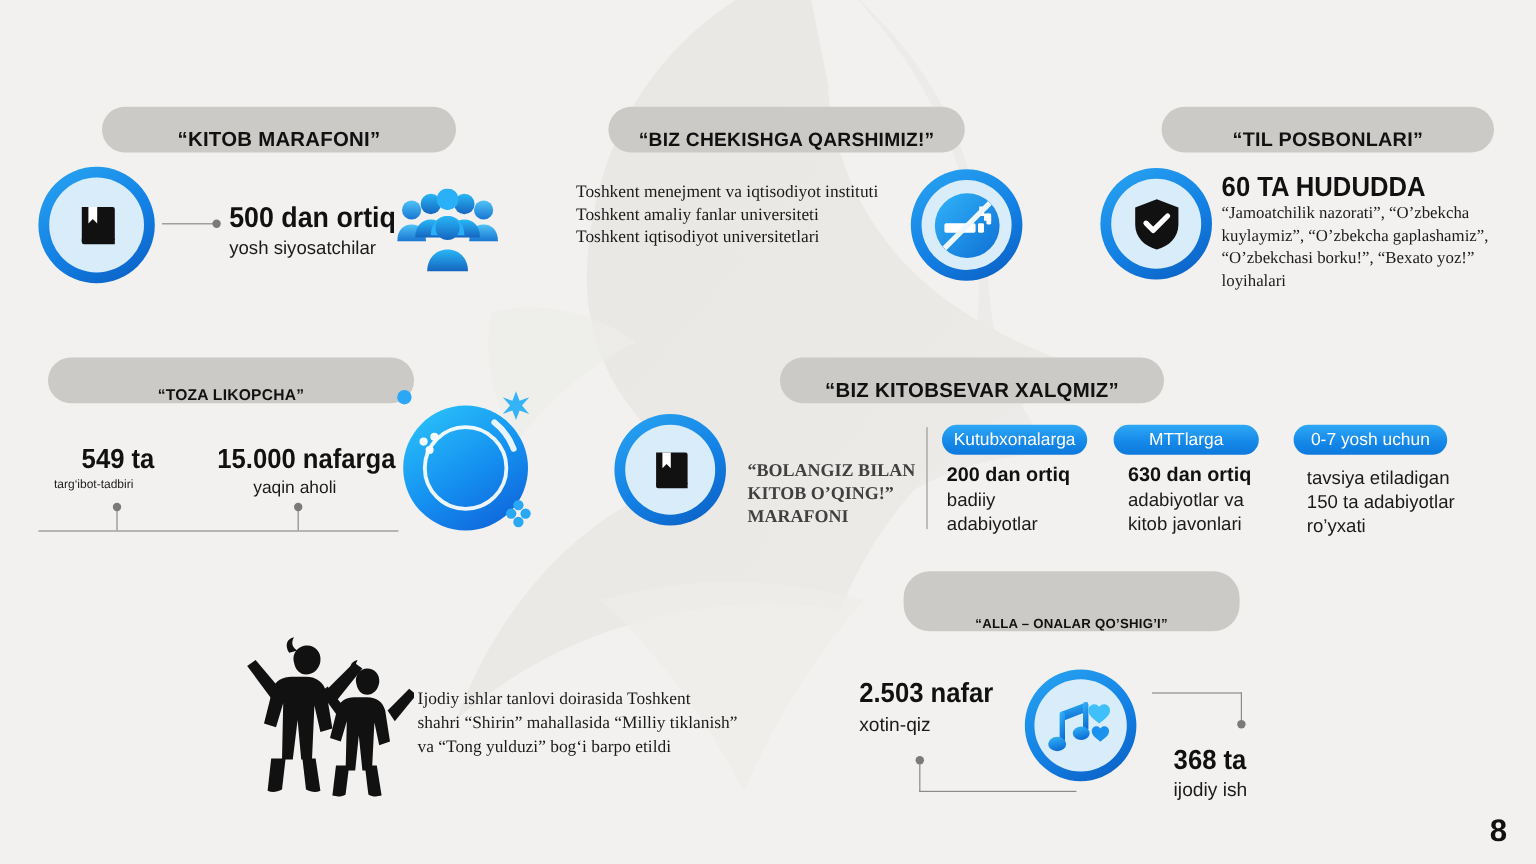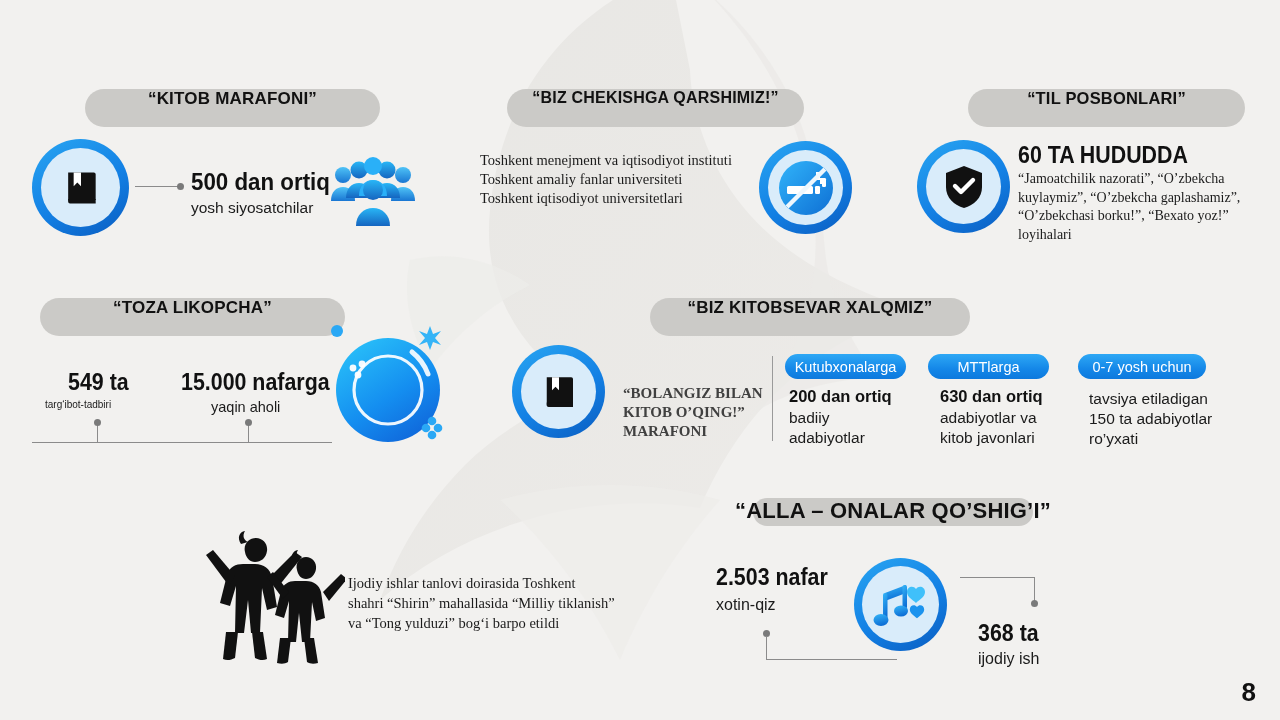--- a/index.html
+++ b/index.html
@@ -24,21 +24,21 @@
     opacity: 1;
     pointer-events: none;
   }
 
   
   .pill {
     position: absolute;
     background: #cbcac7;
     border-radius: 22px;
     display: flex;
-    align-items: flex-start;
+    align-items: flex-end;
     justify-content: center;
     color: #111;
     font-weight: bold;
     letter-spacing: .2px;
     white-space: nowrap;
   }
 
   .ring {
     position: absolute;
     border-radius: 50%;
@@ -225,21 +225,21 @@
 
   <div class="big-num" style="left:1018px; top:142px; font-size:23px;">60 TA HUDUDDA</div>
 
   <div class="para" style="left:1018px; top:170px; font-size:14px; line-height:18.5px;">
     <div>“Jamoatchilik nazorati”, “O’zbekcha</div>
     <div>kuylaymiz”, “O’zbekcha gaplashamiz”,</div>
     <div>“O’zbekchasi borku!”, “Bexato yoz!”</div>
     <div>loyihalari</div>
   </div>
 
-  <div class="pill" style="left:40px; top:298px; width:305px; height:38px; font-size:17px;">
+  <div class="pill" style="left:40px; top:298px; width:305px; height:38px; font-size:13px;">
     <span>“TOZA LIKOPCHA”</span>
   </div>
 
   <div class="big-num" style="left:68px; top:369px; font-size:23px;">549 ta</div>
   <div class="sub" style="left:45px; top:399px; font-size:10px;">targ‘ibot-tadbiri</div>
 
   <div class="big-num" style="left:181px; top:369px; font-size:23px;">15.000 nafarga</div>
   <div class="sub" style="left:211px; top:399px; font-size:14.5px;">yaqin aholi</div>
 
   <div class="hline" style="left:32px; top:442px; width:300px;"></div>
@@ -344,21 +344,21 @@
       <path d="M99 110 l3 24 c3 2 7 2 11 1 l-4 -25 Z"></path>
     </g>
   </svg>
 
   <div class="para" style="left:348px; top:573px; font-size:14.5px; line-height:20px;">
     <div>Ijodiy ishlar tanlovi doirasida Toshkent</div>
     <div>shahri “Shirin” mahallasida “Milliy tiklanish”</div>
     <div>va “Tong yulduzi” bog‘i barpo etildi</div>
   </div>
 
-  <div class="pill" style="left:753px; top:498px; width:280px; height:28px; font-size:22px;">
+  <div class="pill" style="left:753px; top:476px; width:280px; height:50px; font-size:11px;">
     <span>“ALLA – ONALAR QO’SHIG’I”</span>
   </div>
 
   <div class="big-num" style="left:716px; top:564px; font-size:23px;">2.503 nafar</div>
   <div class="sub" style="left:716px; top:596px; font-size:16px;">xotin-qiz</div>
 
   <div class="dot" style="left:763px; top:630px;"></div>
   <div class="vline" style="left:766px; top:636px; height:24px;"></div>
   <div class="hline" style="left:766px; top:659px; width:131px;"></div>
 

